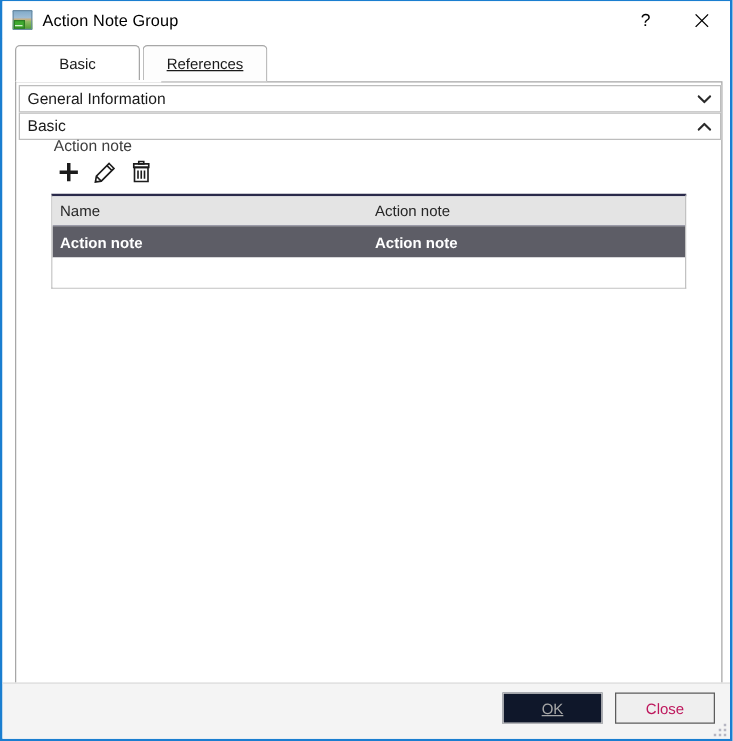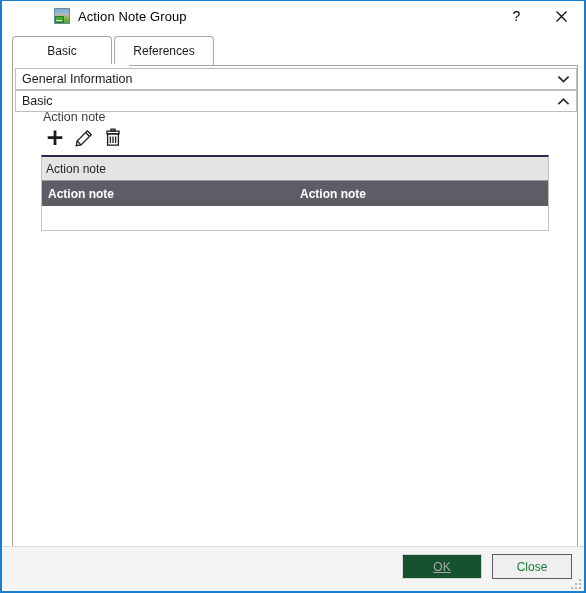--- a/index.html
+++ b/index.html
@@ -33,21 +33,20 @@
   }
 
   
   .titlebar {
     height: 30px;
     min-height: 30px;
     background: #ffffff;
     display: flex;
     align-items: center;
     position: relative;
-    padding-left: 44px;
   }
   .title-icon {
     width: 16px;
     height: 16px;
     margin-left: 8px;
     margin-right: 8px;
     position: relative;
     border-radius: 1px;
     overflow: hidden;
     background: linear-gradient(#7ea9c8 0%, #9fbdd4 38%, #c9b089 46%, #8fbc63 58%, #4a9b2f 100%);
@@ -122,21 +121,21 @@
     cursor: default;
     min-width: 100px;
   }
   .tab.selected {
     height: 25px;
     background: #ffffff;
     border-color: #a7a7a7;
     position: relative;
     z-index: 4;
   }
-  .tab + .tab { margin-left: 2px; }
+  .tab + .tab { margin-left: 2px; text-decoration: underline; }
 
   .tabpanel {
     position: absolute;
     left: 10px;
     top: 34px;
     width: 566px;
     height: 511px;
     box-sizing: border-box;
     border: 1px solid #a7a7a7;
     background: #ffffff;
@@ -284,27 +283,27 @@
     width: 80px;
     height: 25px;
     box-sizing: border-box;
     font-family: "Liberation Sans", sans-serif;
     font-size: 12px;
     display: flex;
     align-items: center;
     justify-content: center;
     background: #efefef;
     border: 1px solid #adadad;
-    color: #15803d;
+    color: #be185d;
     cursor: default;
   }
   .btn.primary-outline { border-color: #5c5c5c; background: #efefef; }
   .btn.disabled {
     color: #a8a8a8;
-    background: #14532d;
+    background: #0f172a;
     border-color: #d4d4d4;
     text-decoration: underline;
   }
   .grip {
     position: absolute;
     right: 3px;
     bottom: 2px;
     width: 13px;
     height: 13px;
   }
@@ -397,20 +396,21 @@
                 <path d="M4.0 3.1 h12.0 v2.8 h-12.0 z"></path>
                 <path d="M8.0 1.2 h4.0 v1.9 h-4.0 z"></path>
                 <path d="M7.4 8.4 v6.5 M10.0 8.4 v6.5 M12.6 8.4 v6.5"></path>
               </g>
             </svg>
           </div>
         </div>
 
         <div class="grid">
           <div class="grid-header">
+            <div class="cell-name">Name</div>
             <div class="cell-note">Action note</div>
           </div>
           <div class="grid-row selected">
             <div class="cell-name">Action note</div>
             <div class="cell-note">Action note</div>
           </div>
           <div class="grid-empty"></div>
         </div>
       </div>
     </div>

